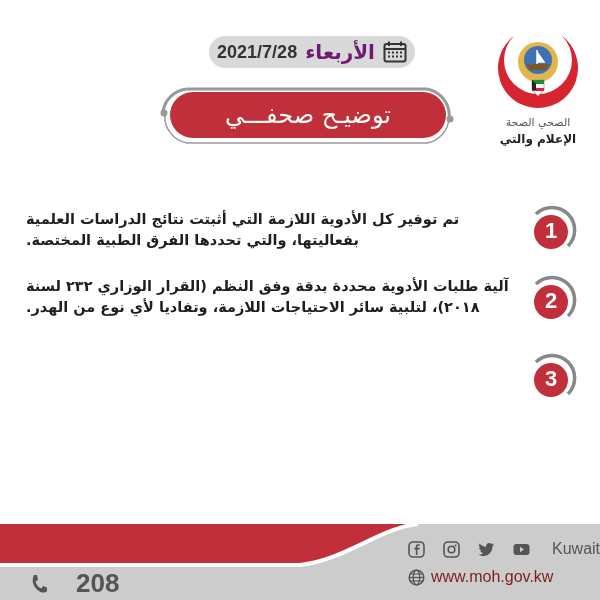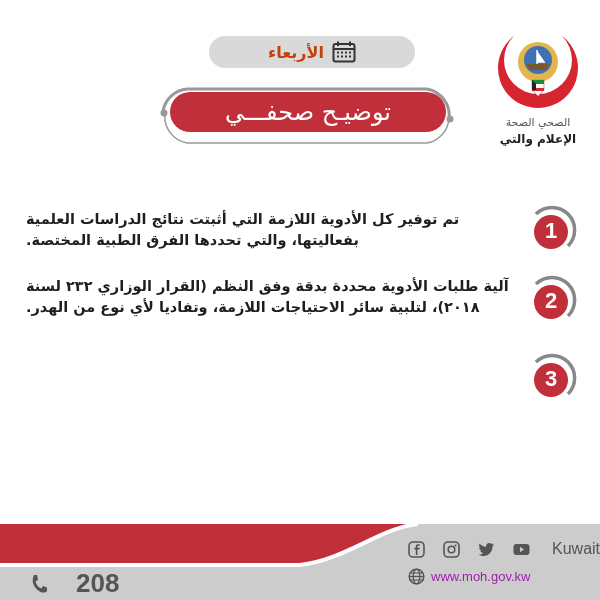--- a/index.html
+++ b/index.html
@@ -13,25 +13,25 @@
     font-size: 11px; color: #555; direction: rtl; }
   .logo-line2 { position: absolute; left: 0; width: 100px; top: 104px; text-align: center;
     font-size: 12px; font-weight: bold; color: #222; direction: rtl; }
 
   
   .date-pill { position: absolute; left: 209px; top: 36px; width: 206px; height: 32px;
     background: #d9d9d9; border-radius: 16px; display: flex; align-items: center;
     justify-content: center; gap: 8px; direction: rtl; }
   .date-icon { width: 24px; height: 22px; display: inline-block; }
   .date-text { font-family: "Liberation Sans", sans-serif; font-weight: bold; font-size: 18px; color: #333; }
-  .date-day { font-family: "DejaVu Sans", sans-serif; font-size: 16px; color: #c2410c; font-weight: bold; }
+  .date-day { font-family: "DejaVu Sans", sans-serif; font-size: 20px; color: #701a75; font-weight: bold; }
 
   
   .banner-frame { position: absolute; left: 157px; top: 85px; width: 300px; height: 60px; }
-  .banner { position: absolute; left: 170px; top: 92px; width: 276px; height: 40px;
+  .banner { position: absolute; left: 170px; top: 92px; width: 276px; height: 46px;
     background: #c1303a; border-radius: 23px; display: flex; align-items: center;
     justify-content: center; }
   .banner-text { color: #ffffff; font-size: 24px; direction: rtl; letter-spacing: 1px; }
 
   
   .item { position: absolute; right: 22px; width: 560px; display: flex; direction: rtl; align-items: flex-start; }
   .badge { position: relative; width: 54px; height: 54px; flex: 0 0 54px; }
   .badge svg { position: absolute; left: 0; top: 0; }
   .badge-num { position: absolute; left: 0; top: 0; width: 54px; height: 54px; display: flex;
     align-items: center; justify-content: center; color: #fff; font-family: "Liberation Sans", sans-serif;
@@ -48,21 +48,21 @@
   
   .footer { position: absolute; left: 0; top: 520px; width: 600px; height: 80px; }
   .footer svg { position: absolute; left: 0; top: 0; }
   .phone { position: absolute; left: 30px; top: 568px; display: flex; align-items: center; gap: 28px; }
   .phone-icon { width: 18px; height: 20px; }
   .phone-num { font-family: "Liberation Sans", sans-serif; font-weight: bold; font-size: 26px; color: #555; }
   .social { position: absolute; left: 408px; top: 540px; display: flex; align-items: center; gap: 18px; }
   .soc-ico { width: 17px; height: 17px; display: inline-block; }
   .social-handle { font-family: "Liberation Sans", sans-serif; font-size: 16px; color: #555; margin-left: 4px; }
   .web { position: absolute; left: 408px; top: 568px; display: flex; align-items: center; gap: 6px; }
-  .web-text { font-family: "Liberation Sans", sans-serif; font-size: 13px; color: #a21caf; }
+  .web-text { font-family: "Liberation Sans", sans-serif; font-size: 16px; color: #7f1d1d; }
 </style>
 </head>
 <body>
 
 <div class="logo">
   <svg class="logo-emblem" viewBox="0 0 84 84" width="84" height="84">
     <path d="M18 8 A40 40 0 1 0 66 8 A34 34 0 1 1 18 8 Z" fill="#d6252f"></path>
     <circle cx="42" cy="34" r="20" fill="#e2b64a"></circle>
     <circle cx="42" cy="32" r="14" fill="#3f72b5"></circle>
     <path d="M30 36 L54 36 L50 42 L34 42 Z" fill="#7a5a2a"></path>
@@ -87,20 +87,21 @@
         <rect x="9" y="10.5" width="2" height="2"></rect>
         <rect x="13" y="10.5" width="2" height="2"></rect>
         <rect x="17" y="10.5" width="2" height="2"></rect>
       <rect x="5" y="14.5" width="2" height="2"></rect>
         <rect x="9" y="14.5" width="2" height="2"></rect>
         <rect x="13" y="14.5" width="2" height="2"></rect>
         <rect x="17" y="14.5" width="2" height="2"></rect>
     </g>
   </svg>
   <span class="date-day">الأربعاء</span>
+  <span class="date-text">2021/7/28</span>
 </div>
 
 <svg class="banner-frame" viewBox="0 0 300 60" width="300" height="60">
   <path d="M30 4 L270 4 A27 27 0 0 1 292 34" fill="none" stroke="#999" stroke-width="3"></path>
   <circle cx="293" cy="34" r="3.5" fill="#999"></circle>
   <path d="M270 58 L30 58 A27 27 0 0 1 8 28" fill="none" stroke="#999" stroke-width="1.5"></path>
   <path d="M30 4 A27 27 0 0 0 6 26" fill="none" stroke="#999" stroke-width="3"></path>
   <circle cx="7" cy="28" r="3.5" fill="#999"></circle>
   <path d="M292 34 A27 27 0 0 1 270 58" fill="none" stroke="#999" stroke-width="1.5"></path>
 </svg>

